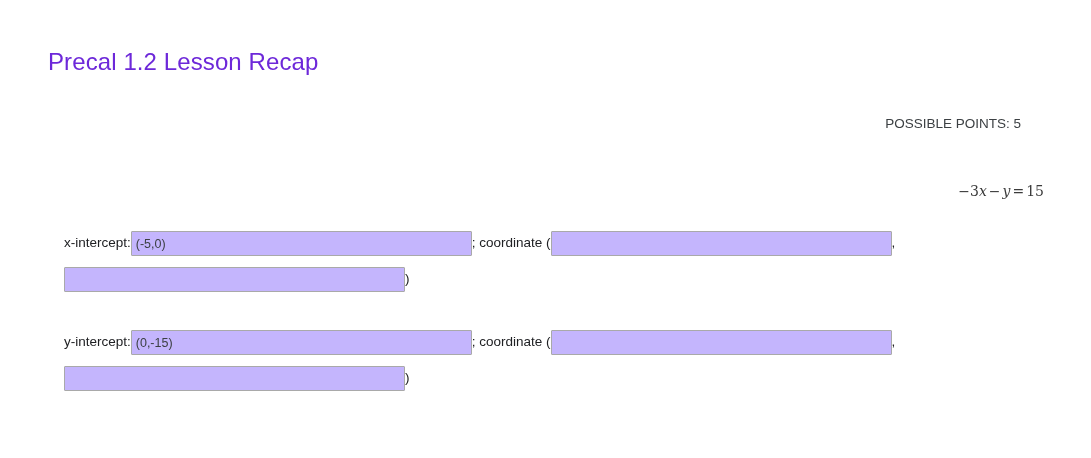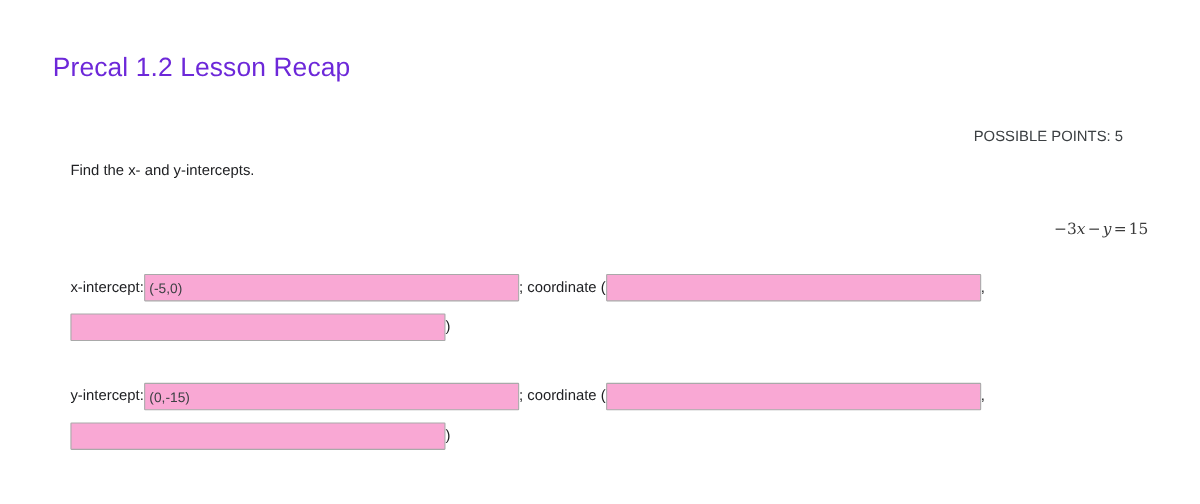--- a/index.html
+++ b/index.html
@@ -85,21 +85,21 @@
     margin-top: 48px;
   }
 
   .blank {
     display: inline-block;
     vertical-align: middle;
     box-sizing: border-box;
     height: 25px;
     border: 1px solid #a9a9a9;
     border-radius: 1px;
-    background: #f9a8d4;
+    background: #c4b5fd;
     font-family: "Liberation Sans", sans-serif;
     font-size: 12.5px;
     line-height: 23px;
     color: #3c4043;
     padding: 0 4px;
     outline: none;
   }
   .blank.wide   { width: 341px; }
   .blank.coord  { width: 341px; }
   .blank.second-line { width: 341px; }
@@ -115,21 +115,20 @@
 </style>
 </head>
 <body>
 
 <div class="page-title">Precal 1.2 Lesson Recap</div>
 
 <div class="possible-points">POSSIBLE POINTS: 5</div>
 
 <div class="question-body">
 
-  <div class="prompt">Find the x- and y-intercepts.</div>
 
   <div class="equation">
     <span>−</span><span>3</span><span class="var">x</span><span class="op">−</span><span class="var">y</span><span class="op">=</span><span>15</span>
   </div>
 
   <div class="answer-row first">
     <span class="row-label">x-intercept:</span><input class="blank wide" type="text" value="(-5,0)" style=""><span class="sep">; coordinate (</span><input class="blank coord" type="text" value="" style=""><span class="sep">,</span>
     <div class="wrap-line">
       <input class="blank second-line" type="text" value="" style=""><span class="sep">)</span>
     </div>

